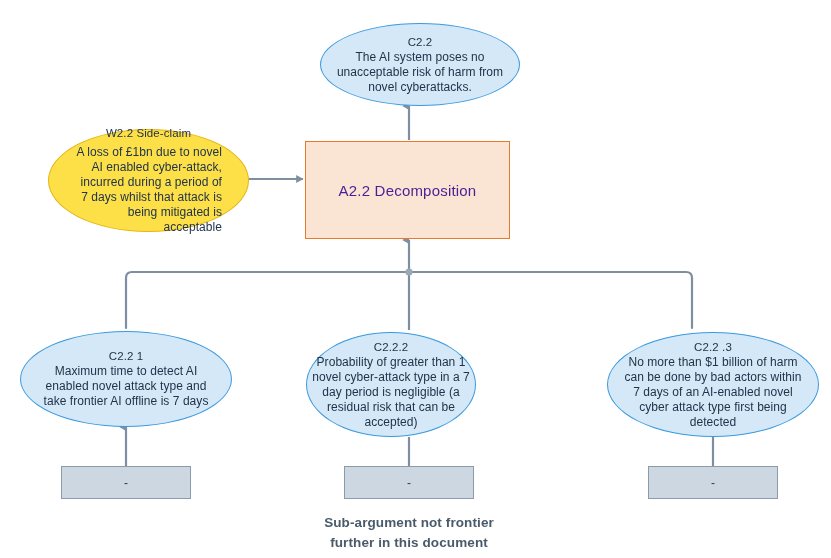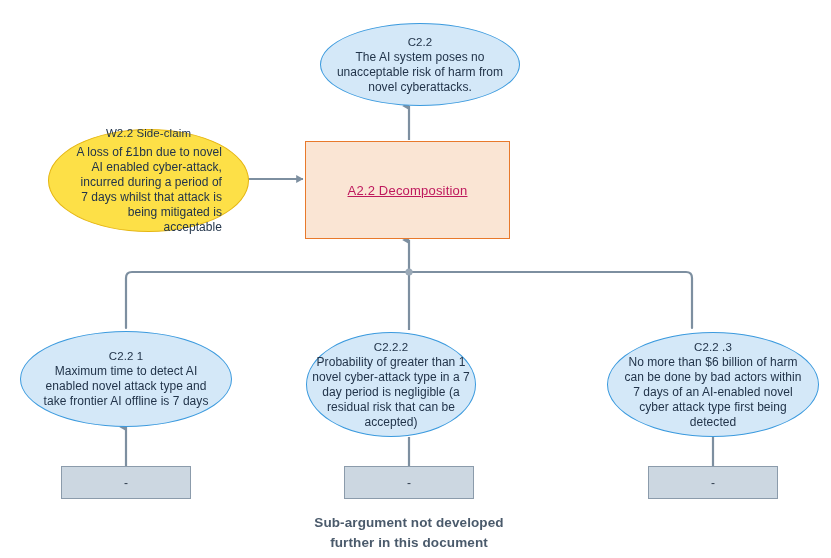--- a/index.html
+++ b/index.html
@@ -58,24 +58,23 @@
     letter-spacing: 0.1px;
   }
   .node-body {
     color: #22344a;
     font-size: 12px;
     line-height: 15px;
     letter-spacing: 0.05px;
     padding: 0 6px;
   }
   .rect-label {
-    color: #be185d;
-    font-size: 13px;
+    color: #4c1d95;
+    font-size: 15px;
     letter-spacing: 0.2px;
-    text-decoration: underline;
   }
   .dash {
     color: #2f3d4c;
     font-size: 12px;
     line-height: 12px;
   }
   .caption {
     position: absolute;
     text-align: center;
     color: #4a5a6b;
@@ -138,33 +137,33 @@
     <div class="node-body" style="padding:0 16px;">Maximum time  to detect AI enabled novel attack type and take frontier AI offline is 7 days</div>
   </div>
 
   <div class="node ellipse blue" style="left:306px; top:332px; width:170px; height:105px;">
     <div class="node-id">C2.2.2</div>
     <div class="node-body" style="padding:0 4px;">Probability of greater than 1 novel cyber-attack type in a 7 day period is negligible (a residual risk that can be accepted)</div>
   </div>
 
   <div class="node ellipse blue" style="left:607px; top:332px; width:212px; height:105px;">
     <div class="node-id">C2.2 .3</div>
-    <div class="node-body" style="padding:0 12px;">No more than $6  billion of harm can be done by  bad actors within 7 days of an AI-enabled novel cyber attack type first being detected</div>
+    <div class="node-body" style="padding:0 12px;">No more than $1  billion of harm can be done by  bad actors within 7 days of an AI-enabled novel cyber attack type first being detected</div>
   </div>
 
   <div class="node rect gray" style="left:61px; top:466px; width:130px; height:33px;">
     <div class="dash">-</div>
   </div>
 
   <div class="node rect gray" style="left:344px; top:466px; width:130px; height:33px;">
     <div class="dash">-</div>
   </div>
 
   <div class="node rect gray" style="left:648px; top:466px; width:130px; height:33px;">
     <div class="dash">-</div>
   </div>
 
   <div class="caption" style="left:284px; top:513px; width:250px;">
-    <div>Sub-argument not developed</div>
+    <div>Sub-argument not frontier</div>
     <div>further in this document</div>
   </div>
 
 </div>
 
 </body></html>

